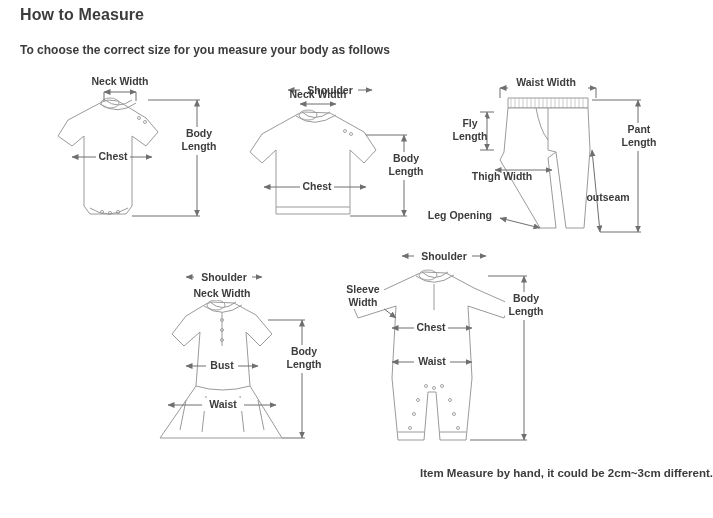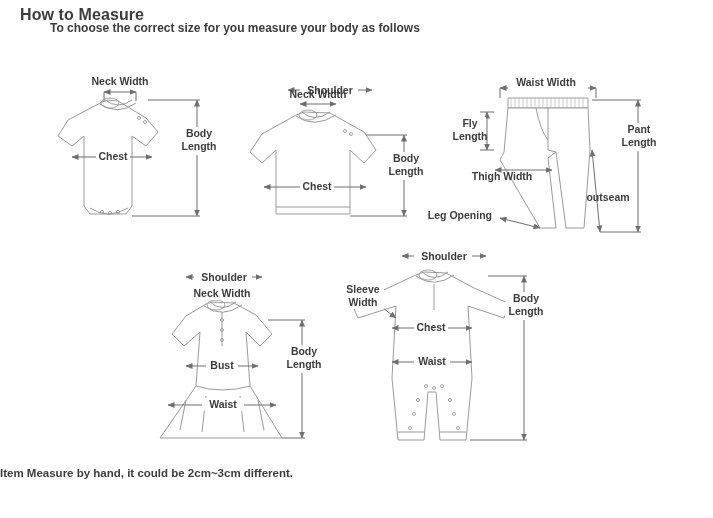--- a/index.html
+++ b/index.html
@@ -25,31 +25,30 @@
     position: absolute;
     left: 20px;
     top: 6px;
     font-size: 16px;
     color: #3c3c3c;
     letter-spacing: 0.1px;
   }
   #subtitle {
     position: absolute;
     left: 20px;
-    top: 21px;
+    top: 43px;
     font-size: 12px;
     color: #3c3c3c;
-    margin-left: 30px;
   }
   #footnote {
     position: absolute;
     left: 0;
     top: 467px;
     width: 713px;
-    text-align: left;
+    text-align: right;
     font-size: 11.5px;
     color: #3c3c3c;
   }
   svg.diagram {
     position: absolute;
     left: 0;
     top: 0;
   }
   .lbl {
     font-family: "Liberation Sans", sans-serif;

